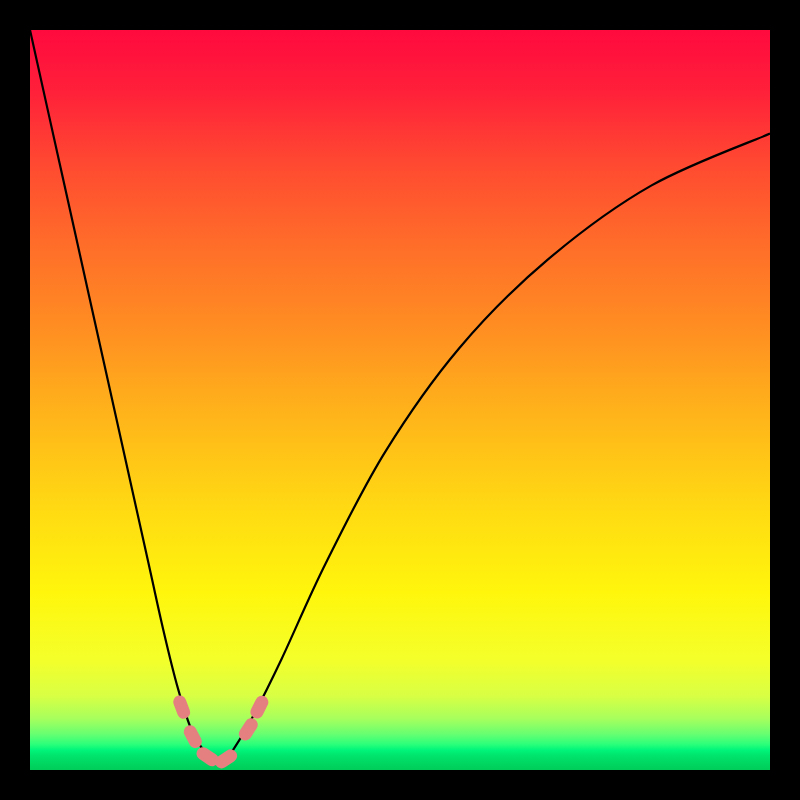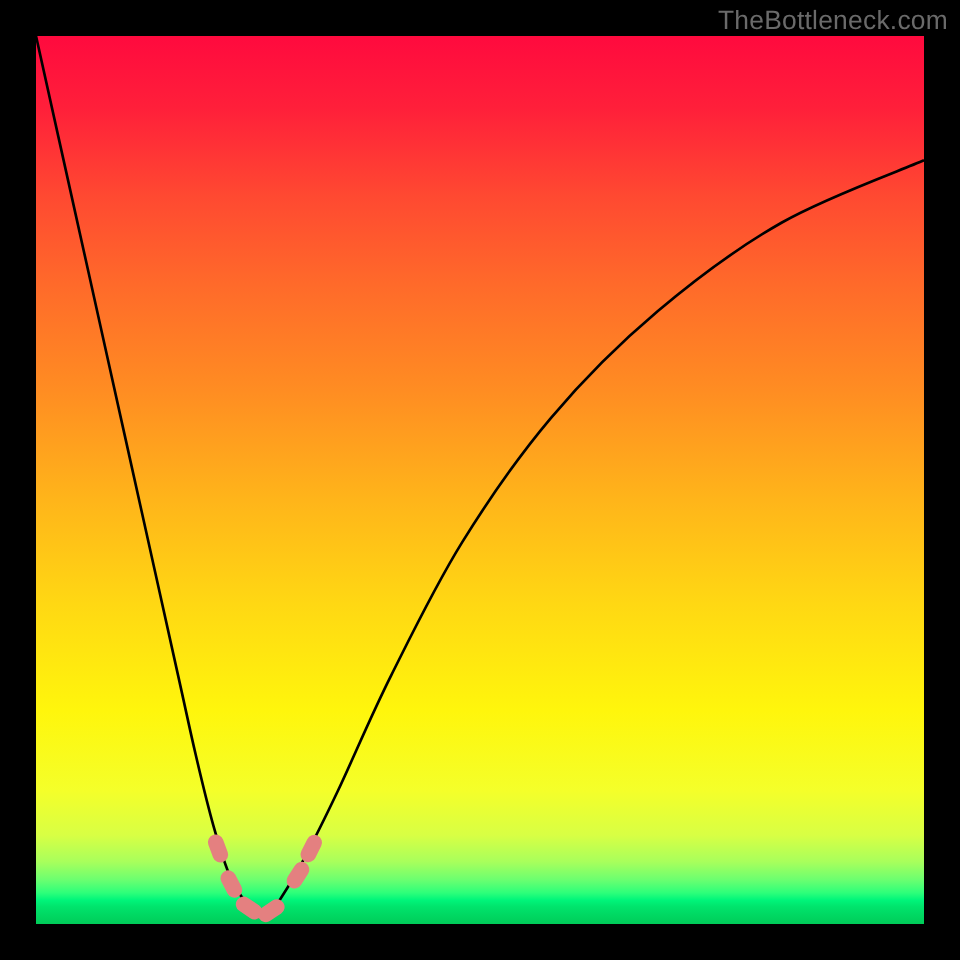--- a/index.html
+++ b/index.html
@@ -74,21 +74,20 @@
   .marker {
     fill: #e48080;
     stroke: none;
   }
 </style>
 </head>
 <body>
 
 <div class="frame">
 
-  <div class="watermark">TheBottleneck.com</div>
 
   <div class="plot-area">
     <div class="gradient-bg"></div>
 
     <svg class="curve-svg" viewBox="0 0 740 740" preserveAspectRatio="none">
       <path id="curve-path" class="curve-line" d="M 0.0 0.0 C 4.9 22.2, 19.7 88.8, 29.6 133.2 C 39.5 177.6, 49.3 222.0, 59.2 266.4 C 69.1 310.8, 78.9 355.2, 88.8 399.6 C 98.7 444.0, 111.0 499.5, 118.4 532.8 C 125.8 566.1, 128.3 578.4, 133.2 599.4 C 138.1 620.4, 143.1 641.3, 148.0 658.6 C 152.9 675.9, 157.9 691.9, 162.8 703.0 C 167.7 714.1, 173.9 720.3, 177.6 725.2 C 181.3 730.1, 182.5 731.4, 185.0 732.6 C 187.5 733.8, 189.9 733.8, 192.4 732.6 C 194.9 731.4, 194.9 732.6, 199.8 725.2 C 204.7 717.8, 213.4 704.2, 222.0 688.2 C 230.6 672.2, 239.3 654.9, 251.6 629.0 C 263.9 603.1, 278.7 567.3, 296.0 532.8 C 313.3 498.3, 333.0 457.6, 355.2 421.8 C 377.4 386.0, 402.1 350.3, 429.2 318.2 C 456.3 286.1, 485.9 256.5, 518.0 229.4 C 550.1 202.3, 584.6 176.4, 621.6 155.4 C 658.6 134.4, 720.3 112.2, 740.0 103.6"></path>
       <g id="markers-group">
           <rect x="139.7" y="670.6" width="24" height="13" rx="6.5" ry="6.5" class="marker" transform="rotate(69.4 151.7 677.1)"></rect>
           <rect x="150.8" y="700.2" width="24" height="13" rx="6.5" ry="6.5" class="marker" transform="rotate(62.4 162.8 706.7)"></rect>
           <rect x="165.6" y="720.2" width="24" height="13" rx="6.5" ry="6.5" class="marker" transform="rotate(33.7 177.6 726.7)"></rect>

